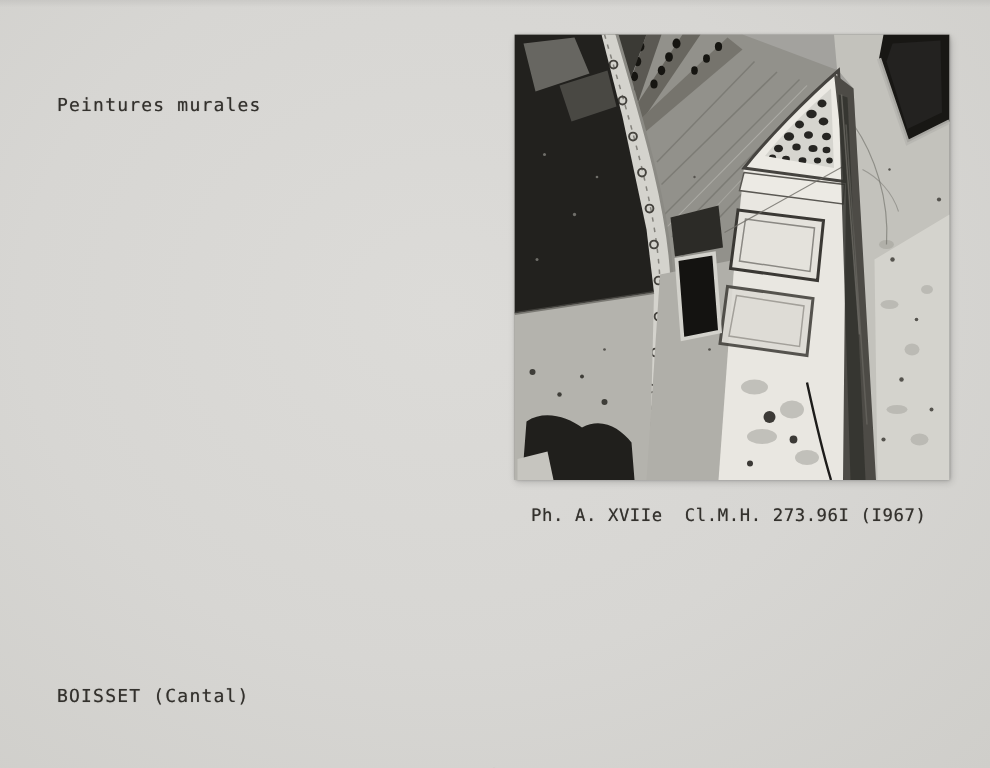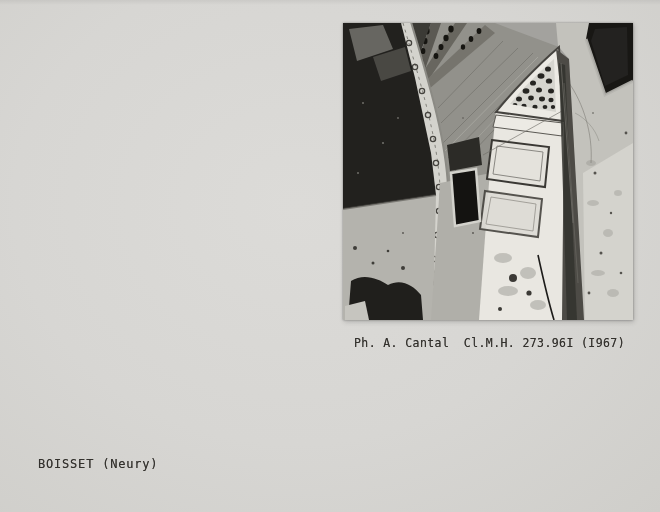--- a/index.html
+++ b/index.html
@@ -32,20 +32,21 @@
     background:#a3a29e;
   }
   .photo svg{display:block;}
 </style>
 </head>
 <body>
 
 <div class="page">
 
   <div class="typed header">
+    <div class="line">Peintures murales</div>
   </div>
 
   <figure class="photo">
     <svg width="290" height="297" viewBox="0 0 290 297" aria-hidden="true">
 
       <rect x="0" y="0" width="290" height="297" fill="#a3a29e"></rect>
 
       <polygon points="213,0 290,0 290,297 240,297 226,36 215,23" fill="#c3c2bc"></polygon>
       <polygon points="240,150 290,120 290,297 242,297" fill="#d4d3cd"></polygon>
       <g fill="#8f8e88" opacity="0.35">
@@ -197,21 +198,21 @@
       <path d="M195,232 C200,255 205,277 211,297" stroke="#1d1c1a" stroke-width="1.6" fill="none"></path>
       <g fill="#55534e">
         <circle cx="120" cy="95" r="0.8"></circle>
           <circle cx="130" cy="210" r="0.9"></circle>
         <circle cx="60" cy="210" r="0.9"></circle>
           <circle cx="250" cy="90" r="0.8"></circle>
       </g>
     </svg>
   </figure>
 
-  <div class="typed caption">Ph. A. Cantal  Cl.M.H. 273.96I (I967)</div>
+  <div class="typed caption">Ph. A. XVIIe  Cl.M.H. 273.96I (I967)</div>
 
   <div class="typed footer">
-    <div class="line">BOISSET (Neury)</div>
+    <div class="line">BOISSET (Cantal)</div>
     <div class="line indent">Chapelle Saint-Pierre (du cimetière)</div>
     
   </div>
 
 </div>
 
 </body></html>

